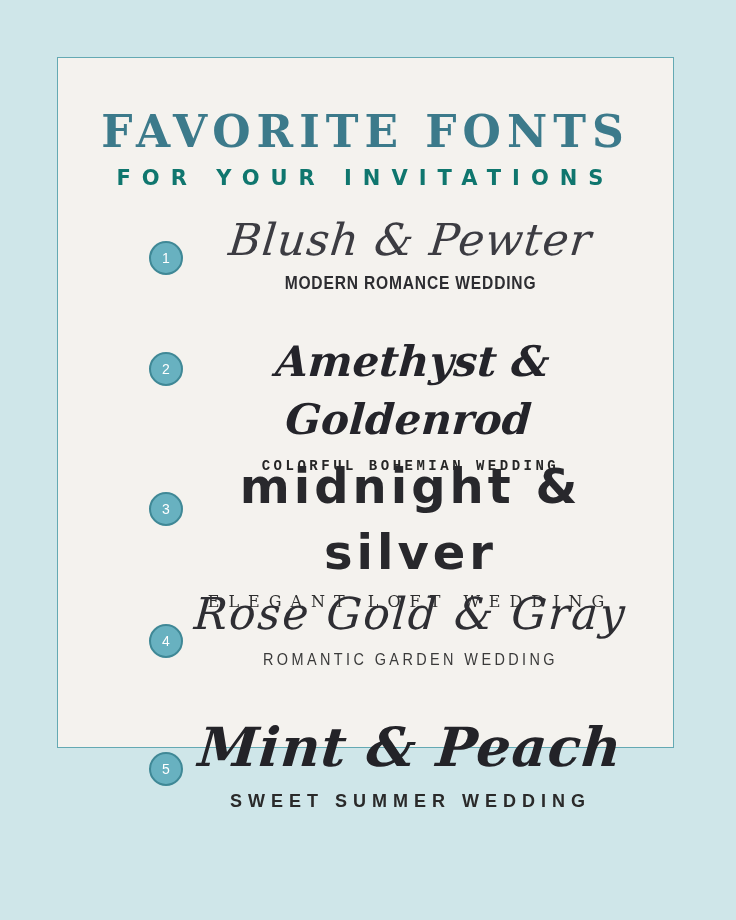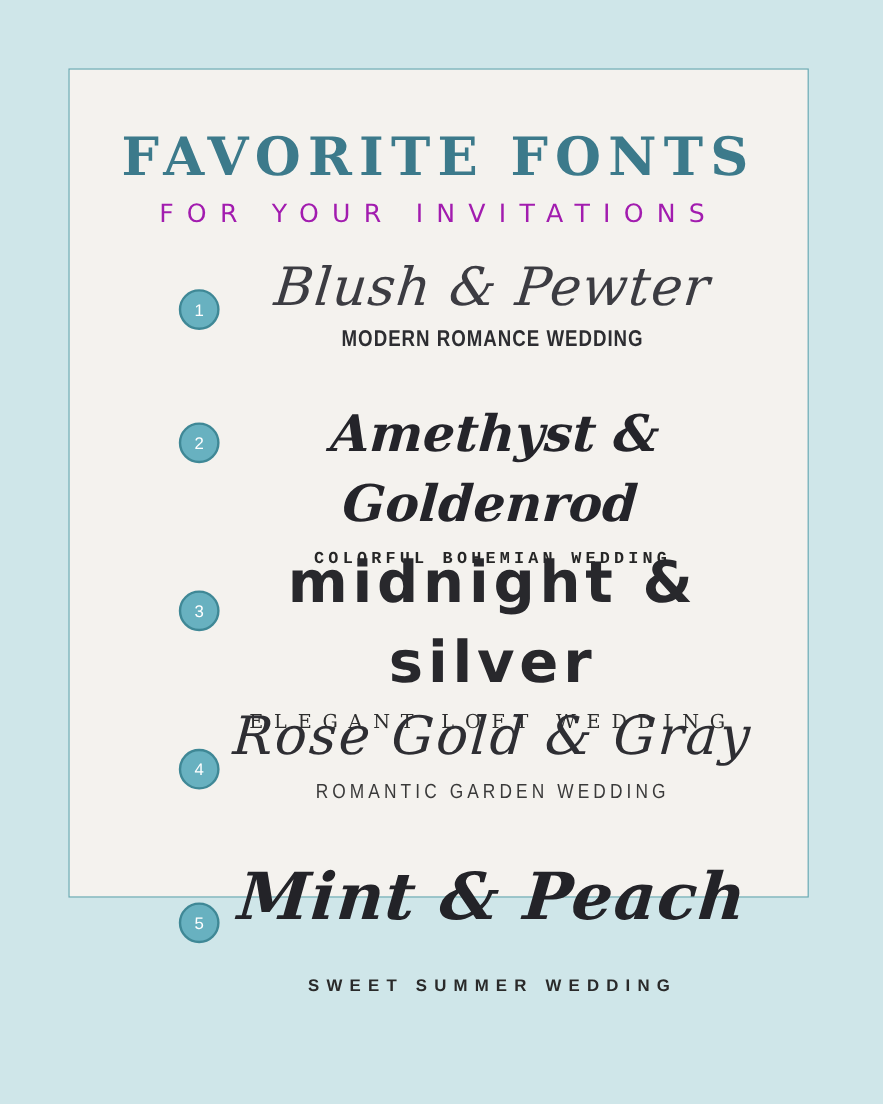--- a/index.html
+++ b/index.html
@@ -24,24 +24,24 @@
     font-family:"DejaVu Serif",serif;
     font-weight:700;
     font-size:44px;
     letter-spacing:6px;
     color:#3c7a8b;
     margin:0;
   }
   .subtitle{
     position:absolute;left:0;top:108px;width:100%;
     font-family:"DejaVu Sans",sans-serif;
-    font-weight:400;
+    font-weight:700;
     font-size:21px;
     letter-spacing:11px;
-    color:#a21caf;
+    color:#0f766e;
     margin:0;
   }
   
   .badge{
     position:absolute;
     left:91px;
     width:34px;height:34px;
     border-radius:50%;
     background:#68b1c0;
     border:2px solid #3f8896;
@@ -99,21 +99,21 @@
     font-family:"DejaVu Serif",serif;font-weight:400;
     font-size:16px;letter-spacing:9px;margin-top:7px;color:#2e2e2e;
   }
   .l4{
     font-family:"Liberation Sans",sans-serif;font-weight:400;
     font-size:17px;letter-spacing:4px;margin-top:5px;
     transform:scaleX(0.85);color:#3a3a3a;
   }
   .l5{
     font-family:"Liberation Sans",sans-serif;font-weight:700;
-    font-size:14px;letter-spacing:6px;margin-top:22px;color:#2a2a2a;
+    font-size:18px;letter-spacing:6px;color:#2a2a2a;
   }
 </style>
 </head>
 <body>
 
 <div class="poster">
   <div class="card">
 
     <div class="hdr">
       <h1 class="title">FAVORITE FONTS</h1>

